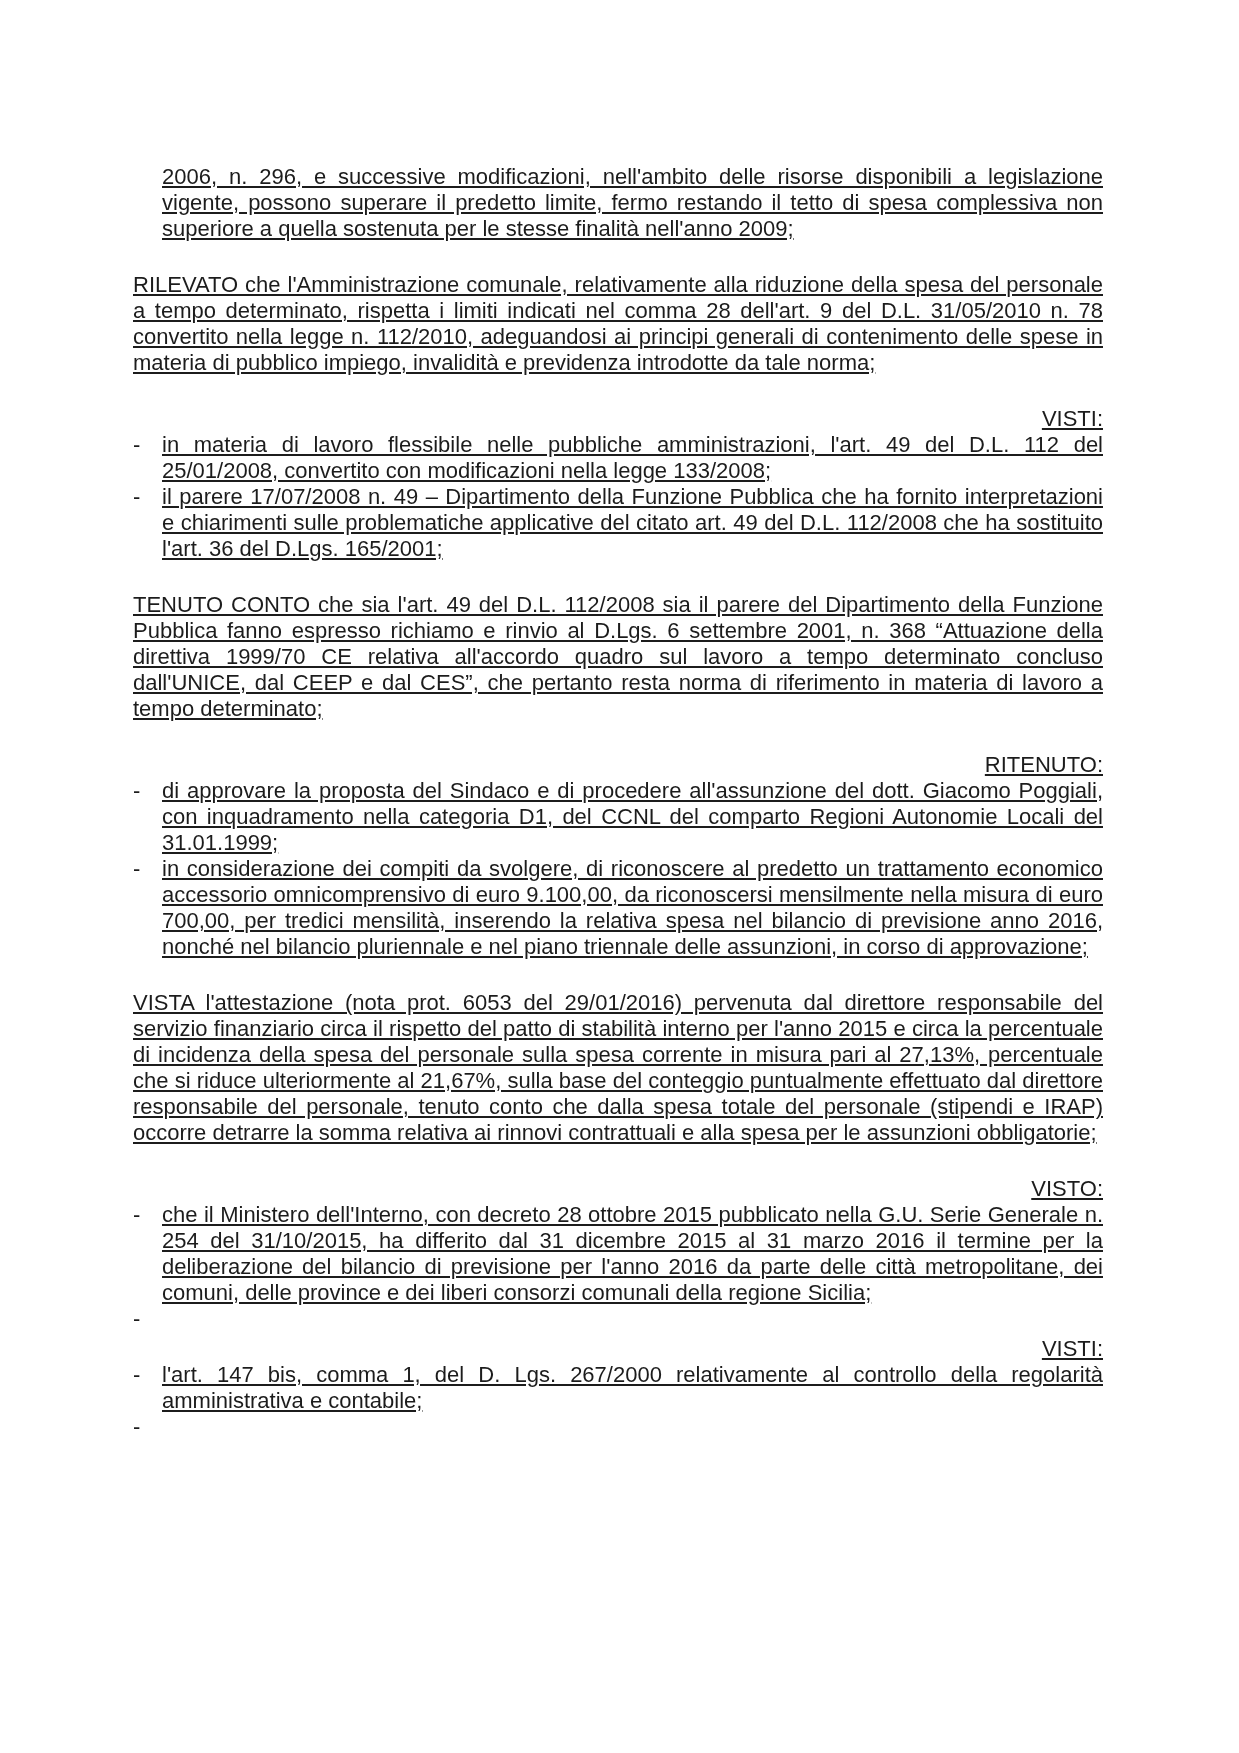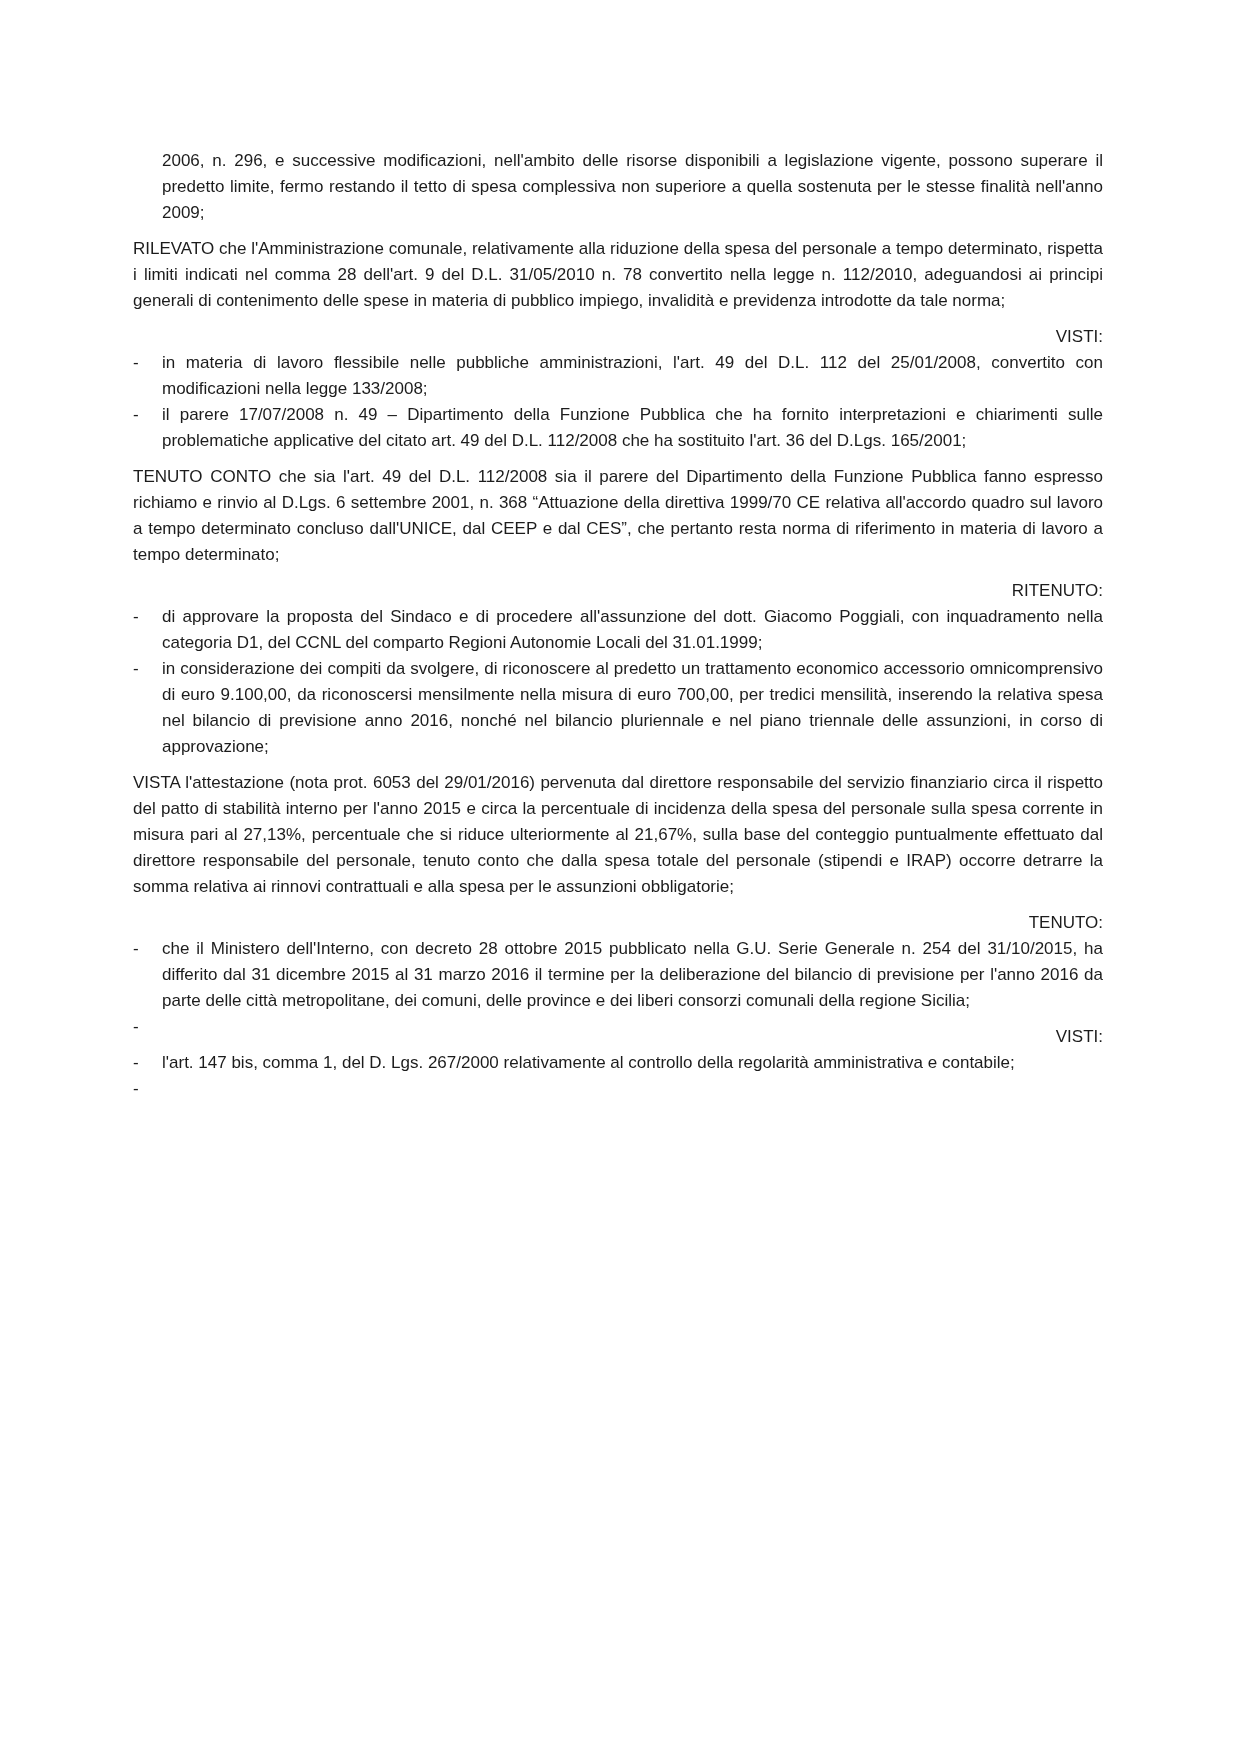--- a/index.html
+++ b/index.html
@@ -11,32 +11,33 @@
     position: relative;
     width: 1239px;
     height: 1753px;
     background: #ffffff;
     overflow: hidden;
     font-family: "Liberation Sans", "DejaVu Sans", sans-serif;
     color: #1c1c1c;
   }
   .content {
     position: absolute;
-    top: 148px;
+    top: 164px;
     left: 133px;
     width: 970px;
-    font-size: 17px;
+    font-size: 22px;
     line-height: 26px;
+    text-decoration: underline;
   }
   .para {
     margin: 0;
     text-align: justify;
   }
   .block {
-    margin-top: 10px;
+    margin-top: 30px;
   }
   .first-block {
     margin-top: 0;
   }
   .indent {
     margin-left: 29px;
   }
   .heading {
     text-align: right;
   }
@@ -85,21 +86,21 @@
         <span class="item-text">di approvare la proposta del Sindaco e di procedere all'assunzione del dott. Giacomo Poggiali, con inquadramento nella categoria D1, del CCNL del comparto Regioni Autonomie Locali del 31.01.1999;</span>
       </div>
       <div class="list-item">
         <span class="bullet">-</span>
         <span class="item-text">in considerazione dei compiti da svolgere, di riconoscere al predetto un trattamento economico accessorio omnicomprensivo di euro 9.100,00, da riconoscersi mensilmente nella misura di euro 700,00, per tredici mensilità, inserendo la relativa spesa nel bilancio di previsione anno 2016, nonché nel bilancio pluriennale e nel piano triennale delle assunzioni, in corso di approvazione;</span>
       </div>
     </div>
 
     <p class="para block">VISTA l'attestazione (nota prot. 6053 del 29/01/2016) pervenuta dal direttore responsabile del servizio finanziario circa il rispetto del patto di stabilità interno per l'anno 2015 e circa la percentuale di incidenza della spesa del personale sulla spesa corrente in misura pari al 27,13%, percentuale che si riduce ulteriormente al 21,67%, sulla base del conteggio puntualmente effettuato dal direttore responsabile del personale, tenuto conto che dalla spesa totale del personale (stipendi e IRAP) occorre detrarre la somma relativa ai rinnovi contrattuali e alla spesa per le assunzioni obbligatorie;</p>
 
-    <p class="para heading block">TENUTO:</p>
+    <p class="para heading block">VISTO:</p>
     <div class="list">
       <div class="list-item">
         <span class="bullet">-</span>
         <span class="item-text">che il Ministero dell'Interno, con decreto 28 ottobre 2015 pubblicato nella G.U. Serie Generale n. 254 del 31/10/2015, ha differito dal 31 dicembre 2015 al 31 marzo 2016 il termine per la deliberazione del bilancio di previsione per l'anno 2016 da parte delle città metropolitane, dei comuni, delle province e dei liberi consorzi comunali della regione Sicilia;</span>
       </div>
       <div class="list-item">
         <span class="bullet">-</span>
       </div>
     </div>
 

